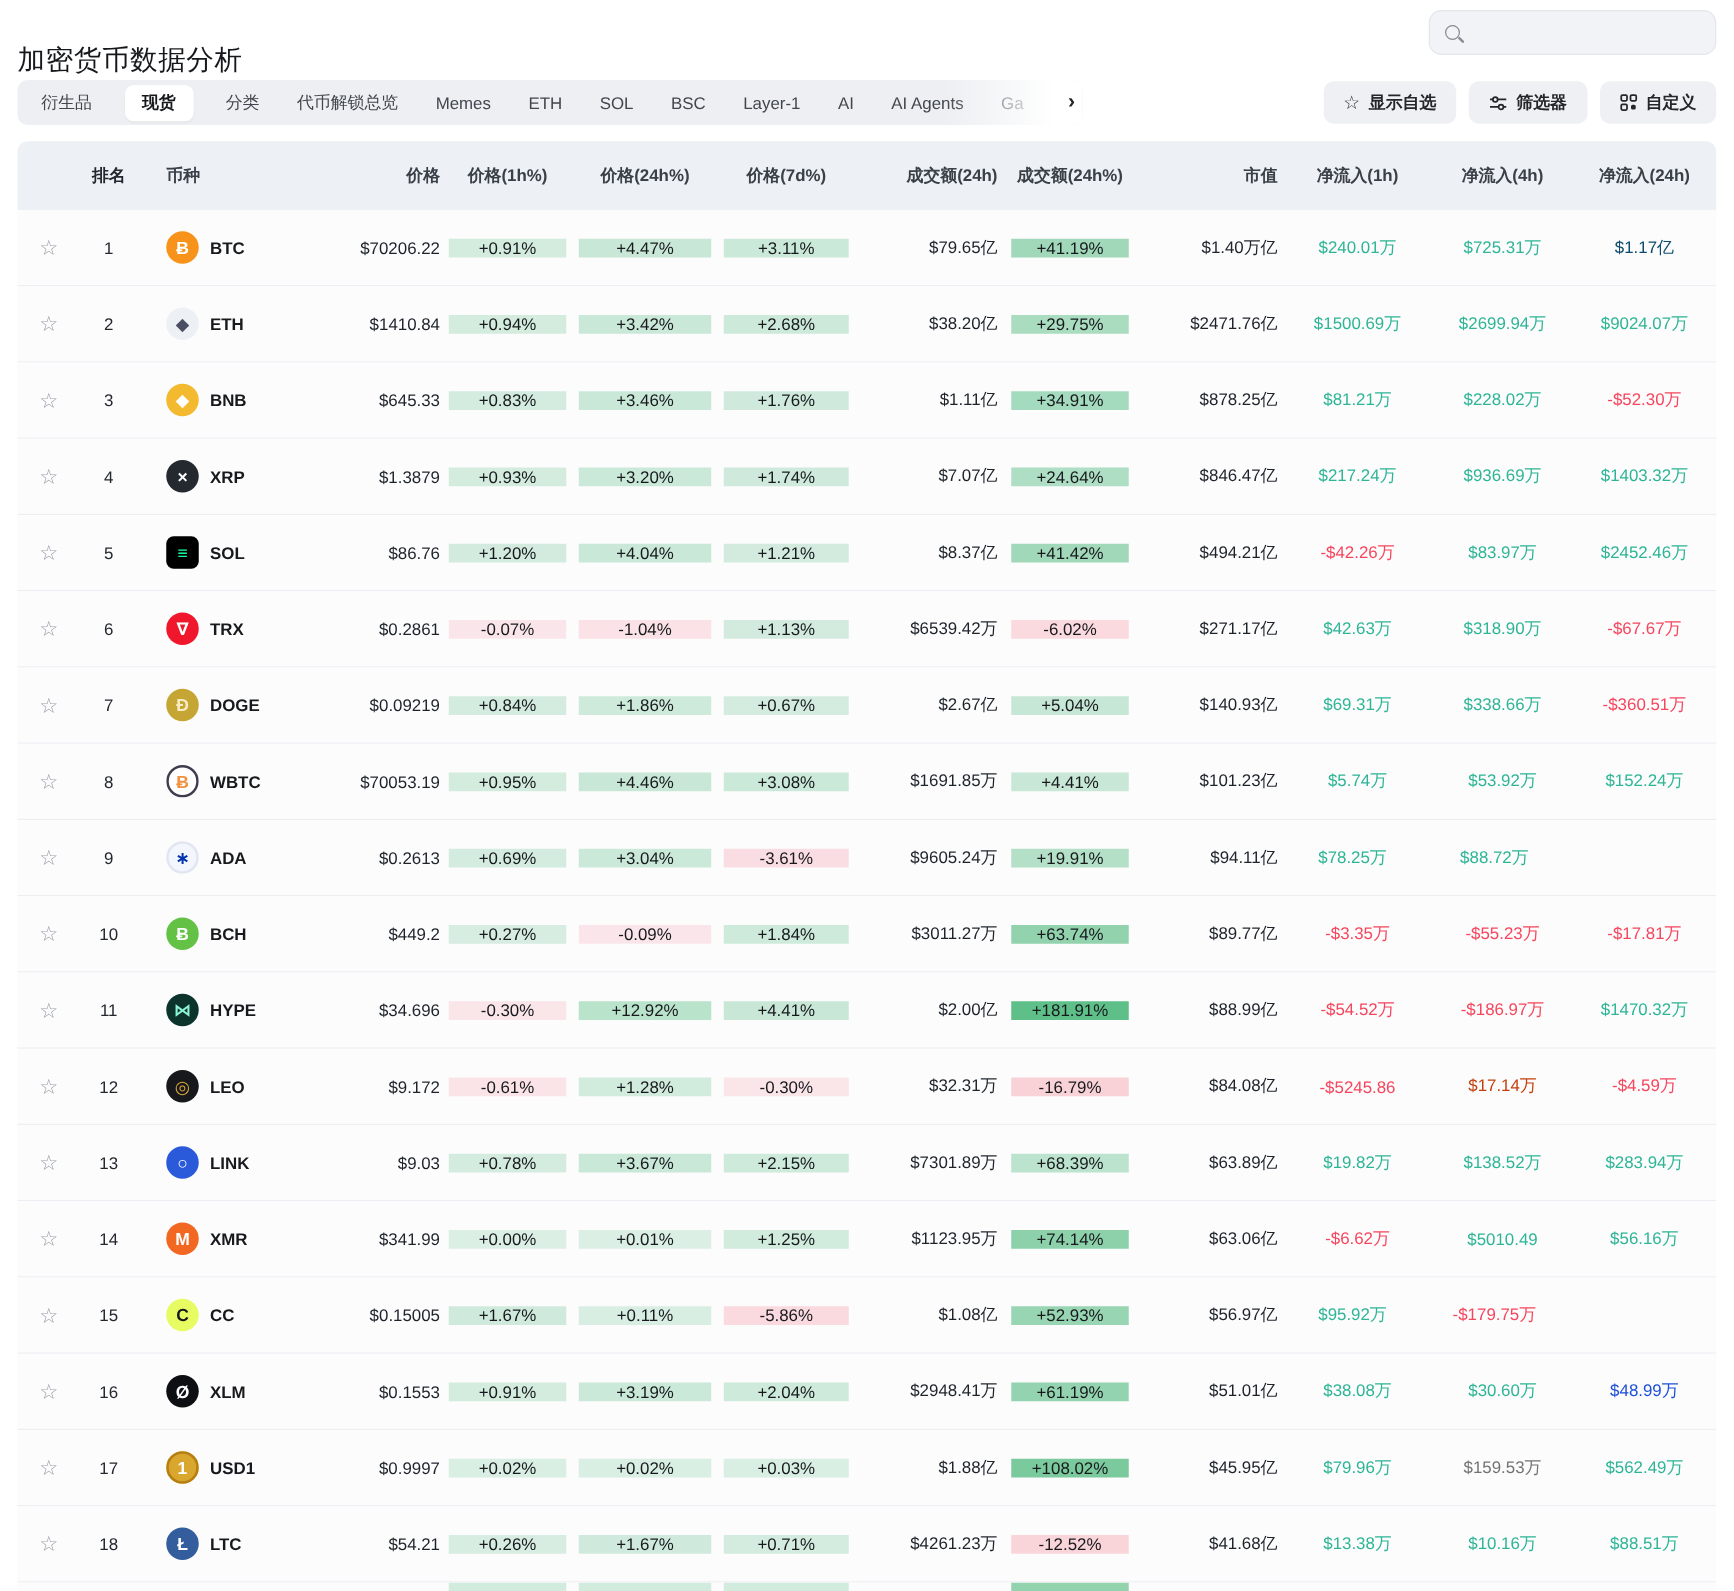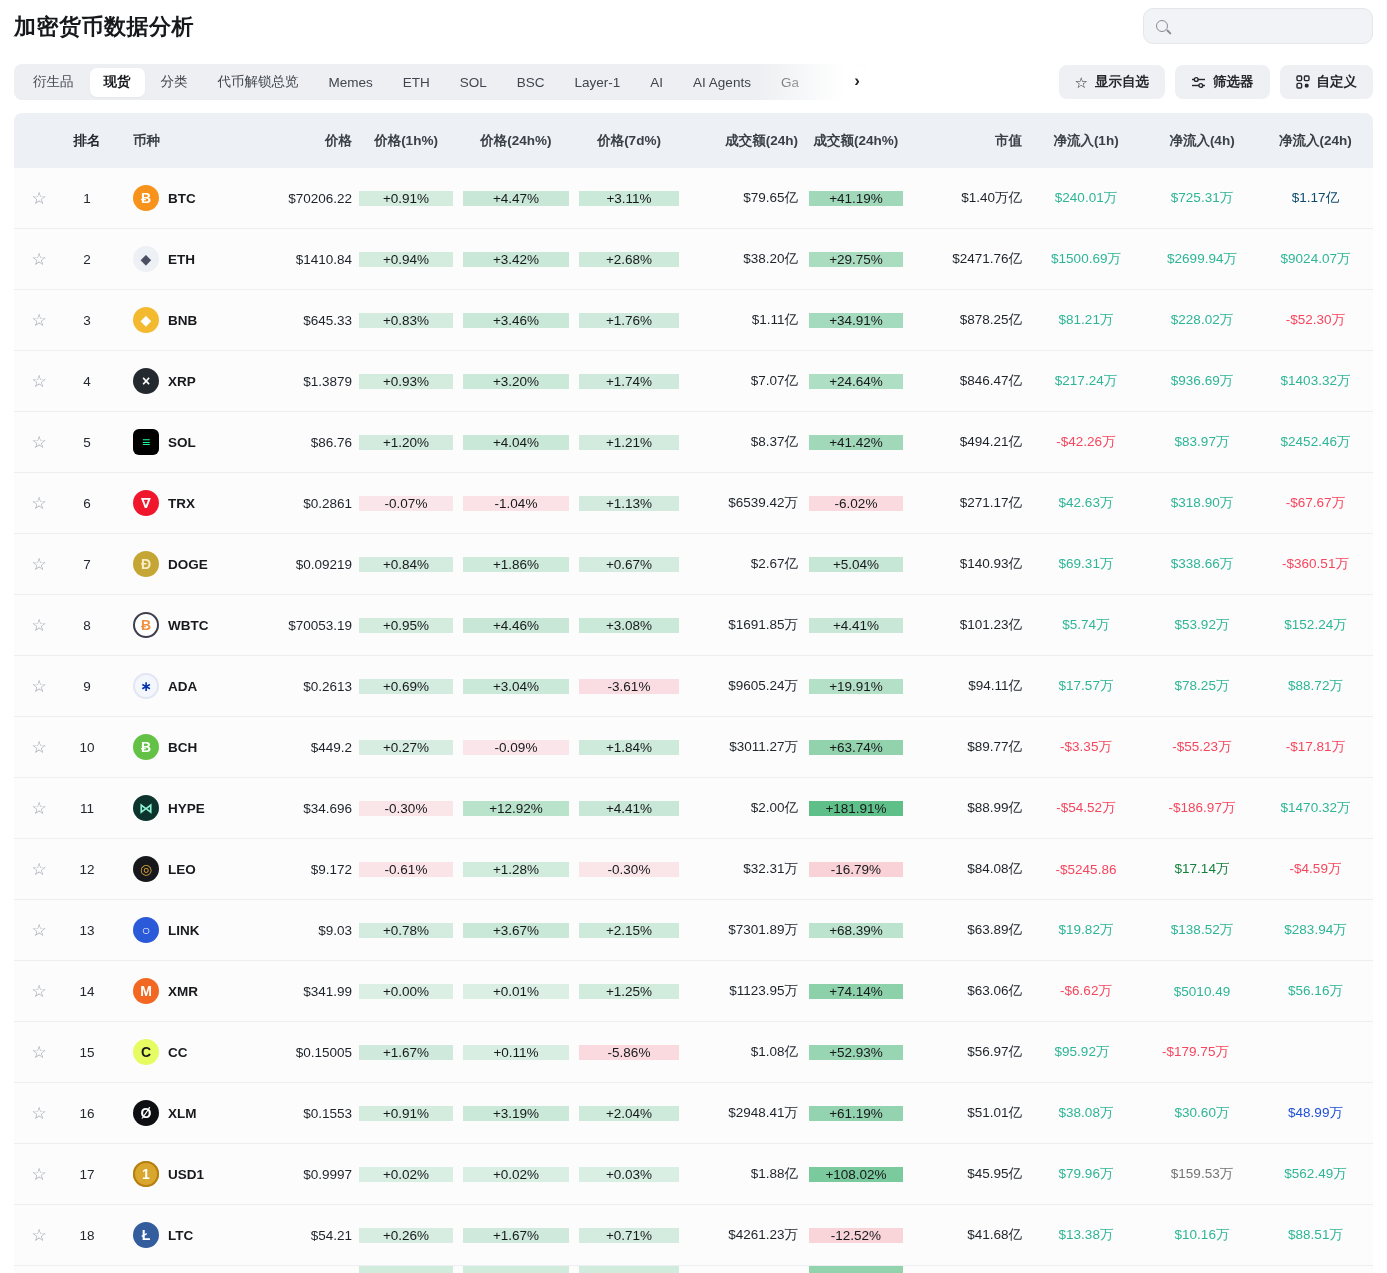--- a/index.html
+++ b/index.html
@@ -2,36 +2,36 @@
 <html><head>
 <meta charset="utf-8">
 <style>
   * { box-sizing: border-box; margin: 0; padding: 0; }
   html,body { width:1387px; height:1273px; overflow:hidden; background:#ffffff;
     font-family:"Liberation Sans","DejaVu Sans",sans-serif; color:#1e232a; }
   .app { padding:0 14px; }
 
   
   .topbar { position:relative; height:58px; }
-  .topbar h1 { padding-top:12px; font-size:22px; font-weight:700; color:#16181b; letter-spacing:.5px; }
+  .topbar h1 { padding-top:33px; font-size:22px; font-weight:400; color:#16181b; letter-spacing:.5px; }
   .search { position:absolute; top:8px; right:0; width:230px; height:36px;
     background:#f1f3f6; border:1px solid #e3e6ea; border-radius:10px;
     display:flex; align-items:center; padding:0 12px; }
   .mag { width:12px; height:12px; border:1.6px solid #878d95; border-radius:50%; position:relative; flex:0 0 auto; }
   .mag::after { content:''; position:absolute; width:6px; height:1.6px; background:#878d95;
     transform:rotate(45deg); right:-5px; bottom:-2px; border-radius:1px; }
   .search input { border:none; outline:none; background:transparent; margin-left:9px; width:100%; font-size:14px; }
 
   
   .toolbar { display:flex; justify-content:space-between; align-items:center; height:36px; margin-top:6px; }
   .tabbar { position:relative; width:852px; height:36px; background:#edeff2; border-radius:8px;
     display:flex; align-items:center; overflow:hidden; padding:0 4px; }
   .tabs { display:flex; align-items:center; height:100%; white-space:nowrap; }
   .tab { padding:16px 15px; font-size:13.5px; color:#41464e; display:flex; align-items:center; height:100%; cursor:pointer; }
-  .tab.active { background:#ffffff; color:#17191c; font-weight:700; border-radius:7px; height:29px; padding:0 14px; margin:0 1px; box-shadow:0 1px 2px rgba(0,0,0,.04); }
+  .tab.active { background:#ffffff; color:#17191c; font-weight:700; border-radius:7px; height:29px; padding:0 14px; margin:0 11px; box-shadow:0 1px 2px rgba(0,0,0,.04); }
   .tab-fade { position:absolute; top:0; right:0; bottom:0; width:110px; pointer-events:none;
     background:linear-gradient(90deg, rgba(255,255,255,0) 0%, #ffffff 80%); }
   .chev { position:absolute; right:520px; top:50%; transform:translateY(-54%); font-size:17px; font-weight:700; color:#23262b; cursor:pointer; }
   .tabbar .chev { right:6px; }
   .actions { display:flex; gap:10px; }
   .actions button { height:34px; display:flex; align-items:center; gap:7px; padding:0 16px;
     background:#eef0f3; border:none; border-radius:8px; font-size:13.5px; font-weight:600; color:#23262b;
     font-family:inherit; cursor:pointer; }
   .ic-star { font-size:15px; line-height:1; }
 
@@ -394,21 +394,20 @@
             <div class="bandfill" style="background:rgba(40,170,96,0.227)">+3.04%</div>
           </div>
           <div class="cell c-p7">
             <div class="bandfill" style="background:rgba(242,72,92,0.167)">-3.61%</div>
           </div>
           <div class="cell c-vol num">$9605.24万</div>
           <div class="cell c-volp">
             <div class="bandfill" style="background:rgba(40,170,96,0.346)">+19.91%</div>
           </div>
           <div class="cell c-mcap num">$94.11亿</div>
-          <div class="cell c-n1 net" style="color:#2eb596">$17.57万</div>
           <div class="cell c-n4 net" style="color:#2eb596">$78.25万</div>
           <div class="cell c-n24 net" style="color:#2eb596">$88.72万</div>
         </div>
         <div class="row">
           <div class="cell c-star">
             <span class="fav">☆</span>
           </div>
           <div class="cell c-rank">10</div>
           <div class="cell c-coin">
             <span class="coin-ic" style="background:#63c146;color:#ffffff;">Ƀ</span>
@@ -479,21 +478,21 @@
           </div>
           <div class="cell c-p7">
             <div class="bandfill" style="background:rgba(242,72,92,0.126)">-0.30%</div>
           </div>
           <div class="cell c-vol num">$32.31万</div>
           <div class="cell c-volp">
             <div class="bandfill" style="background:rgba(242,72,92,0.233)">-16.79%</div>
           </div>
           <div class="cell c-mcap num">$84.08亿</div>
           <div class="cell c-n1 net" style="color:#f6465d">-$5245.86</div>
-          <div class="cell c-n4 net" style="color:#15803d">$17.14万</div>
+          <div class="cell c-n4 net" style="color:#c2410c">$17.14万</div>
           <div class="cell c-n24 net" style="color:#f6465d">-$4.59万</div>
         </div>
         <div class="row">
           <div class="cell c-star">
             <span class="fav">☆</span>
           </div>
           <div class="cell c-rank">13</div>
           <div class="cell c-coin">
             <span class="coin-ic" style="background:#2a5ada;color:#ffffff;">○</span>
             <span class="coin-name">LINK</span>

